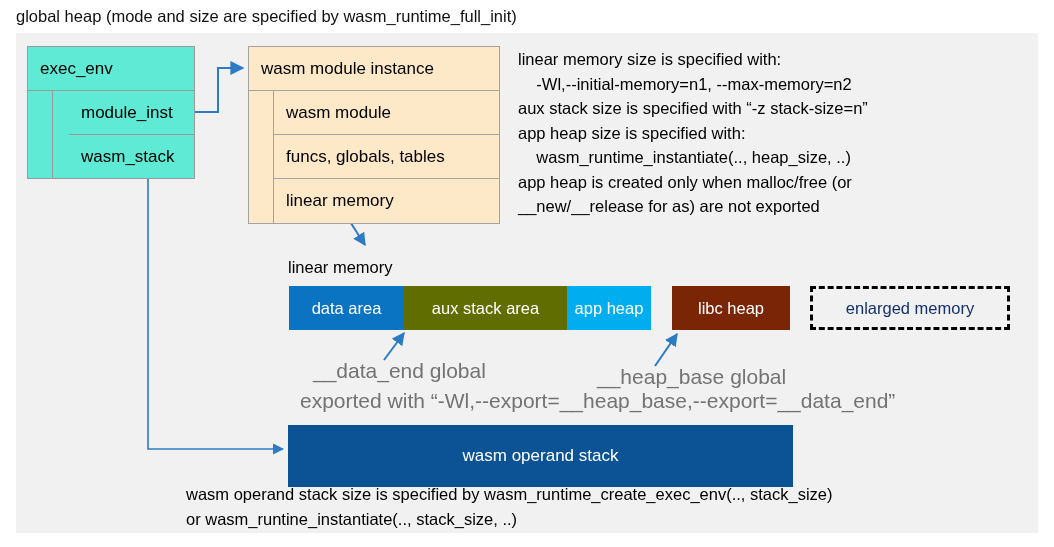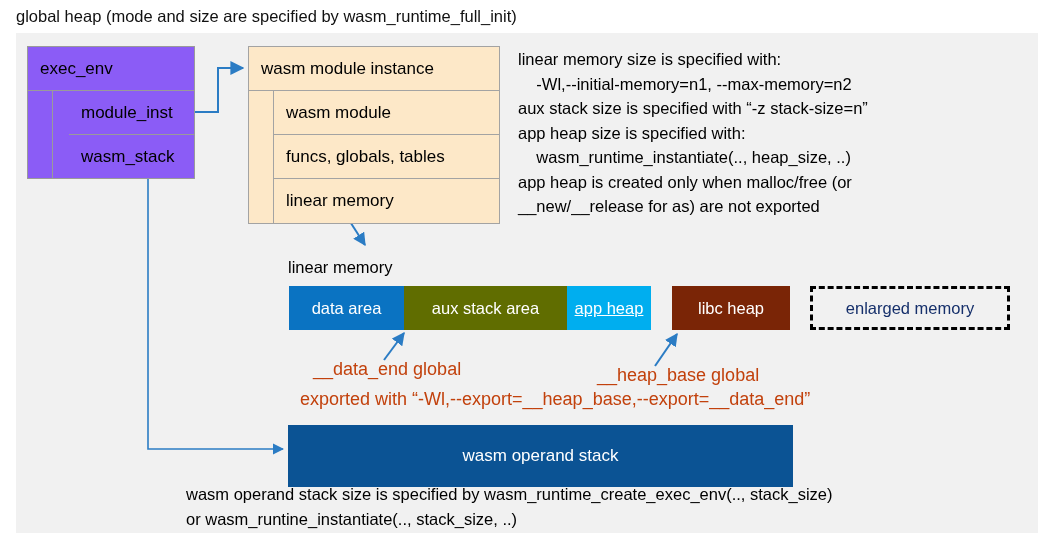--- a/index.html
+++ b/index.html
@@ -180,23 +180,23 @@
   }
   .seg.dashed {
     background: #f1f1f1;
     color: #16306b;
     border: 3px dashed #000000;
   }
 
   
   .ann {
     position: absolute;
-    font-size: 18px;
+    font-size: 21px;
     white-space: nowrap;
-    color: #c2410c;
+    color: #737373;
   }
   .ann-dataend   { left: 313px; top: 359px; }
   .ann-heapbase  { left: 597px; top: 365px; }
   .ann-exported  { left: 300px; top: 389px; }
 
   
   .opstack {
     position: absolute;
     left: 288px;
     top: 425px;
@@ -244,21 +244,21 @@
 
     <path d="M 148 178 L 148 449 L 283 449" fill="none" stroke="#2b7cc4" stroke-width="1.6" marker-end="url(#ah)"></path>
 
     <path d="M 347 217 L 365 245" fill="none" stroke="#2b7cc4" stroke-width="2" marker-end="url(#ah2)"></path>
 
     <path d="M 384 360 L 404 333" fill="none" stroke="#2b7cc4" stroke-width="2" marker-end="url(#ah2)"></path>
 
     <path d="M 655 366 L 677 334" fill="none" stroke="#2b7cc4" stroke-width="2" marker-end="url(#ah2)"></path>
   </svg>
 
-  <div class="execenv" style="background: #8b5cf6;">
+  <div class="execenv" style="background: #5eead4;">
     <div class="hdr">exec_env</div>
     <div class="gutter"></div>
     <div class="fld fld1">module_inst</div>
     <div class="fld fld2">wasm_stack</div>
   </div>
 
   <div class="wmi" style="background: rgb(253, 232, 200);">
     <div class="hdr">wasm module instance</div>
     <div class="gutter"></div>
     <div class="fld f1">wasm module</div>
@@ -271,21 +271,21 @@
 aux stack size is specified with “-z stack-size=n”
 app heap size is specified with:
     wasm_runtime_instantiate(.., heap_size, ..)
 app heap is created only when malloc/free (or
 __new/__release for as) are not exported</div>
 
   <div class="lm-caption">linear memory</div>
   <div class="membar" id="membar" style="width: 701px; padding-left: 36px;">
       <div class="seg" style="left: 0px; width: 115px; background: rgb(10, 115, 194); color: rgb(255, 255, 255);">data area</div>
       <div class="seg" style="left: 115px; width: 163px; background: rgb(96, 109, 0); color: rgb(255, 255, 255);">aux stack area</div>
-      <div class="seg" style="left: 278px; width: 84px; background: rgb(0, 174, 239); color: rgb(255, 255, 255); text-decoration: underline;">app heap</div>
+      <div class="seg" style="left: 278px; width: 84px; background: rgb(0, 174, 239); color: rgb(255, 255, 255);">app heap</div>
       <div class="seg" style="left: 383px; width: 118px; background: rgb(122, 37, 6); color: rgb(255, 255, 255);">libc heap</div>
       <div class="seg dashed" style="left: 521px; width: 200px; color: rgb(22, 48, 107);">enlarged memory</div>
     </div>
 
   <div class="ann ann-dataend">__data_end global</div>
   <div class="ann ann-heapbase">__heap_base global</div>
   <div class="ann ann-exported">exported with “-Wl,--export=__heap_base,--export=__data_end”</div>
 
   <div class="opstack" style="background: rgb(11, 83, 148);">wasm operand stack</div>
 

